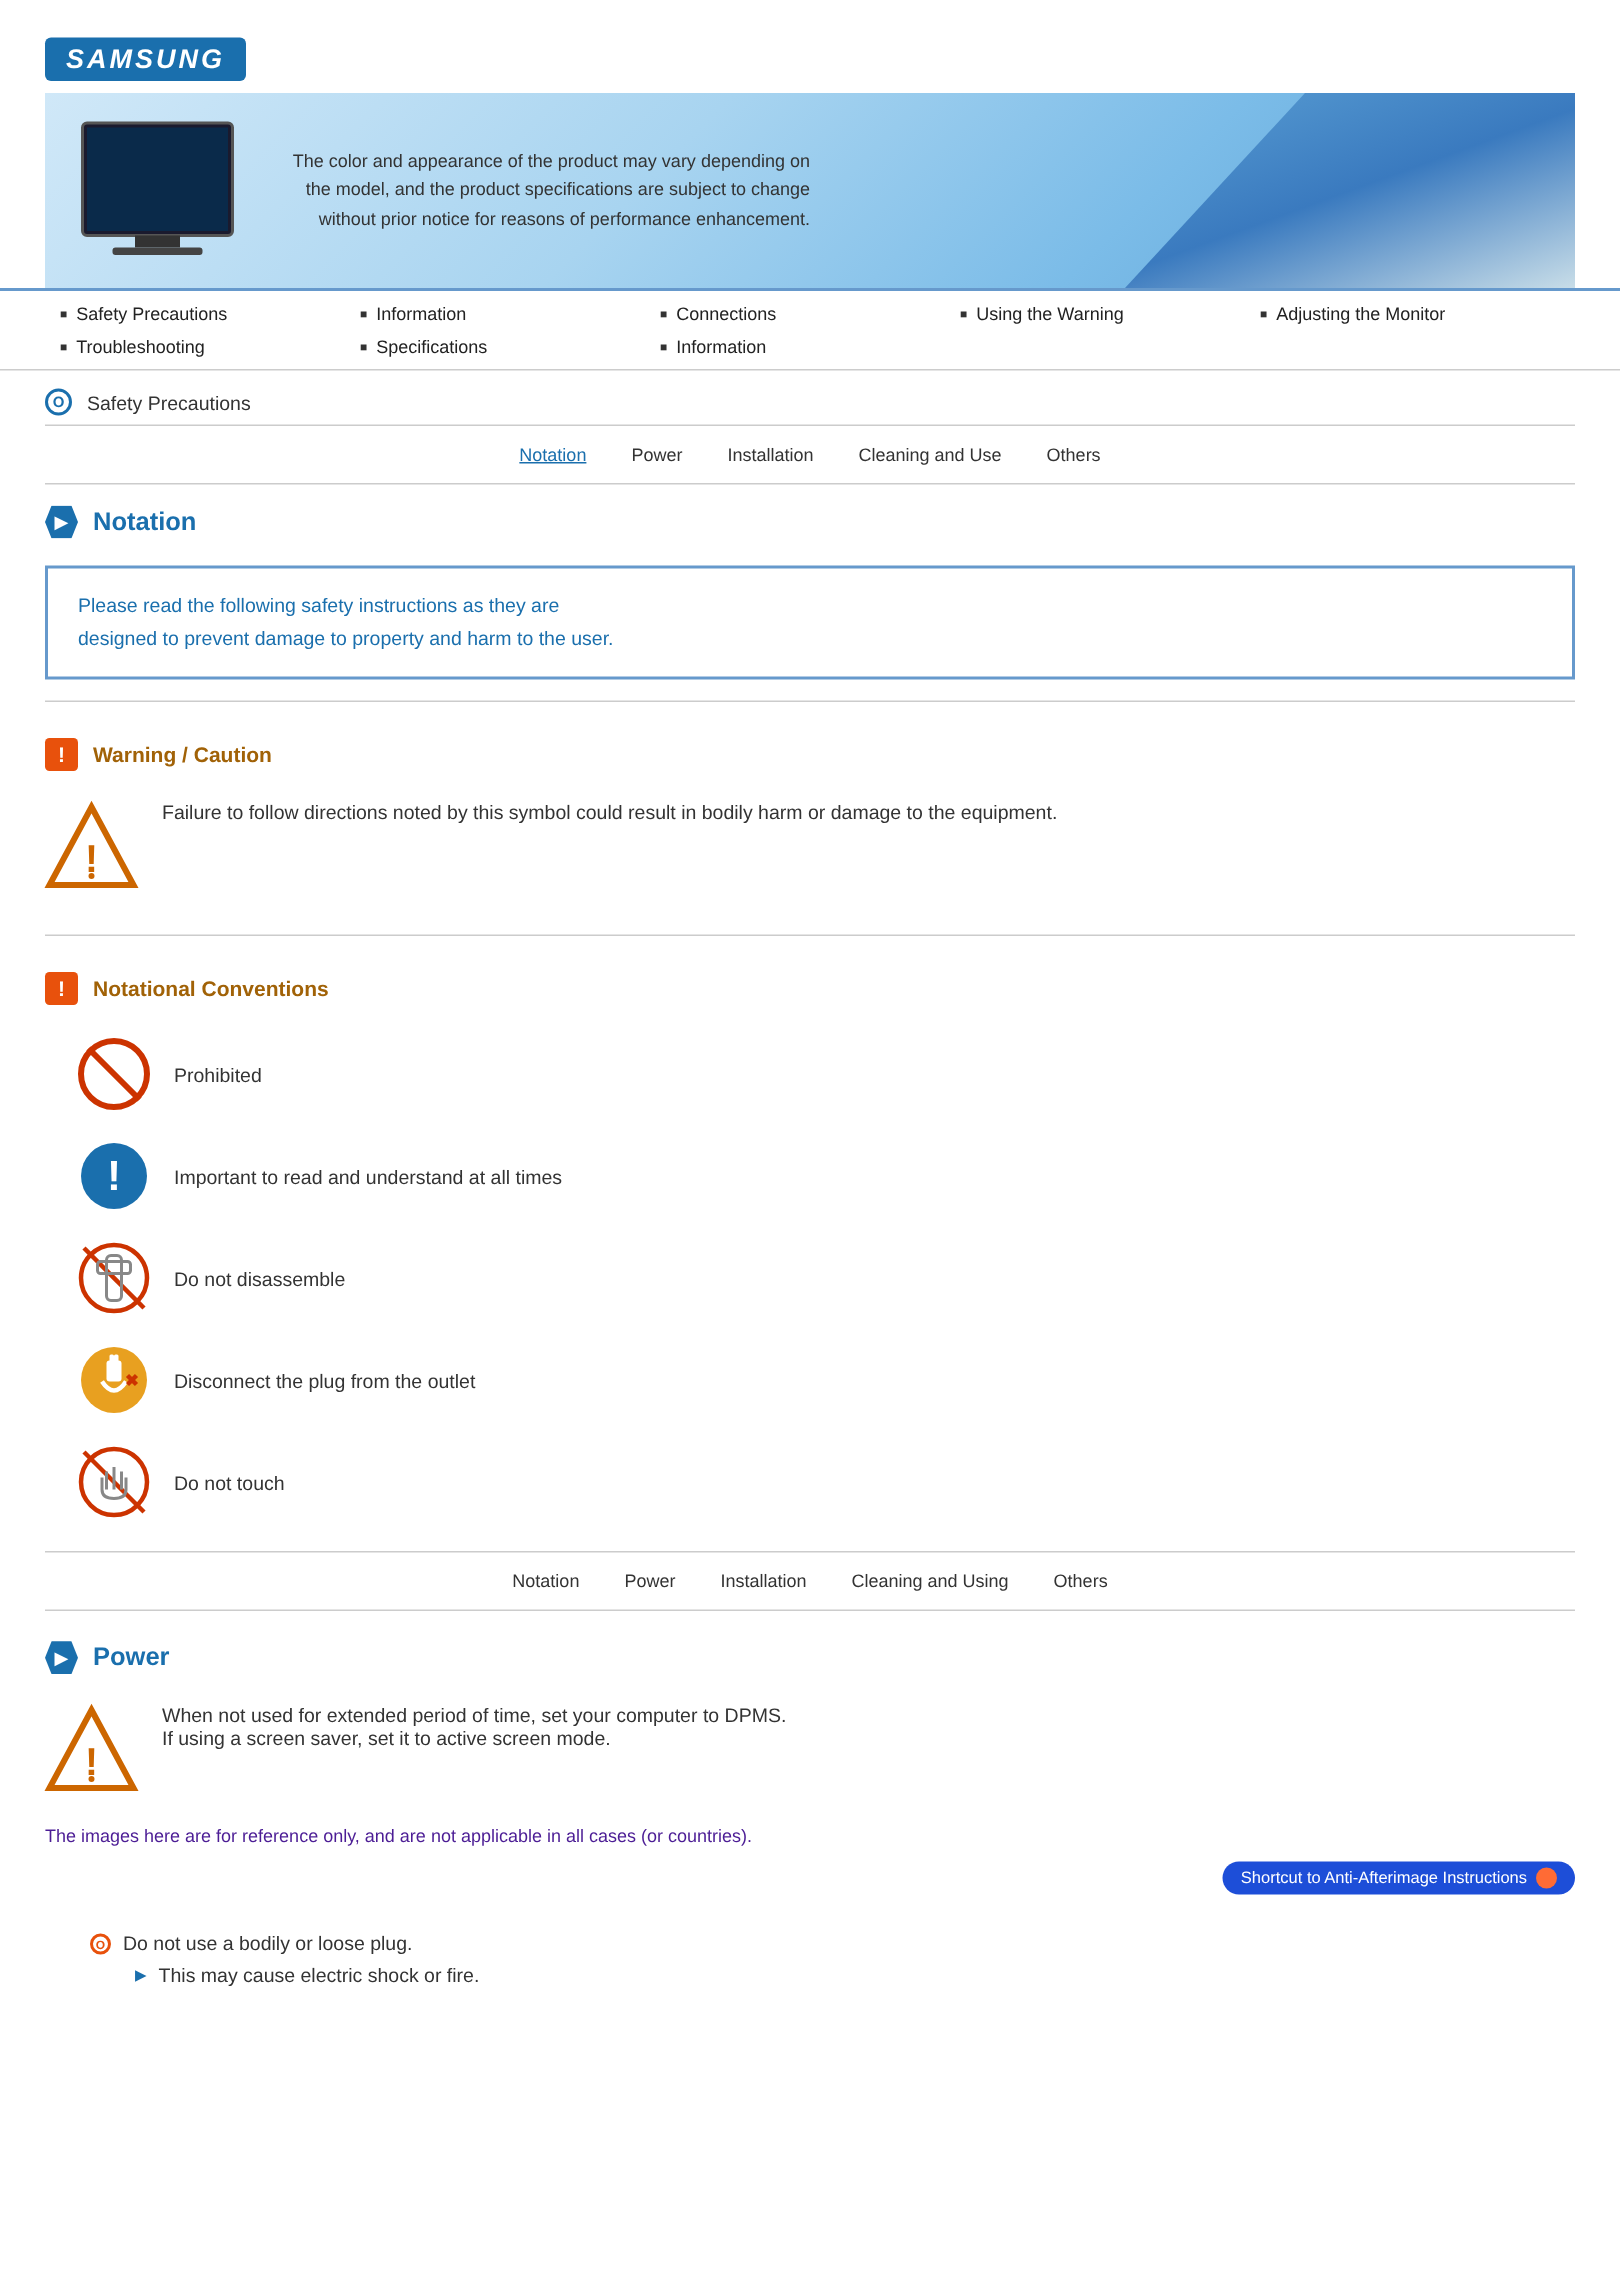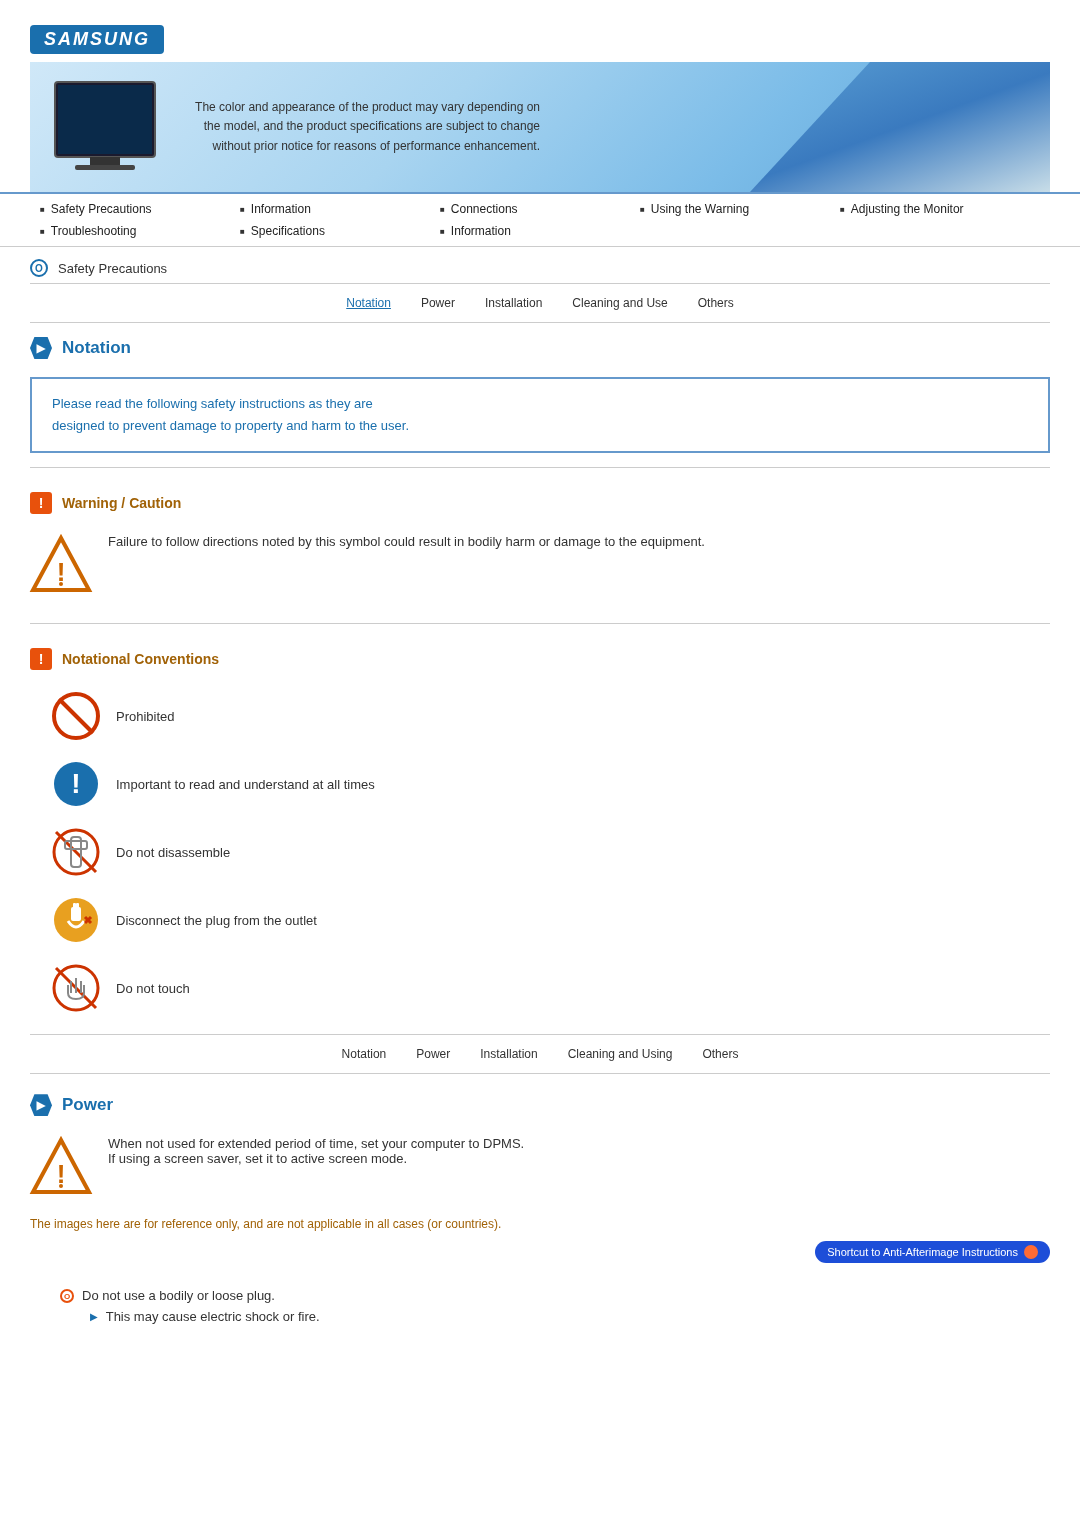--- a/index.html
+++ b/index.html
@@ -244,21 +244,21 @@
       padding: 6px 0;
     }
     .power-content {
       display: flex;
       align-items: flex-start;
       gap: 16px;
       padding: 10px 0;
     }
     .ref-text {
       font-size: 12px;
-      color: #a16207;
+      color: #4c1d95;
       margin: 6px 0;
     }
     .shortcut-btn {
       background: #1d4ed8;
       color: white;
       font-size: 11px;
       padding: 4px 12px;
       border-radius: 12px;
       display: inline-flex;
       align-items: center;

